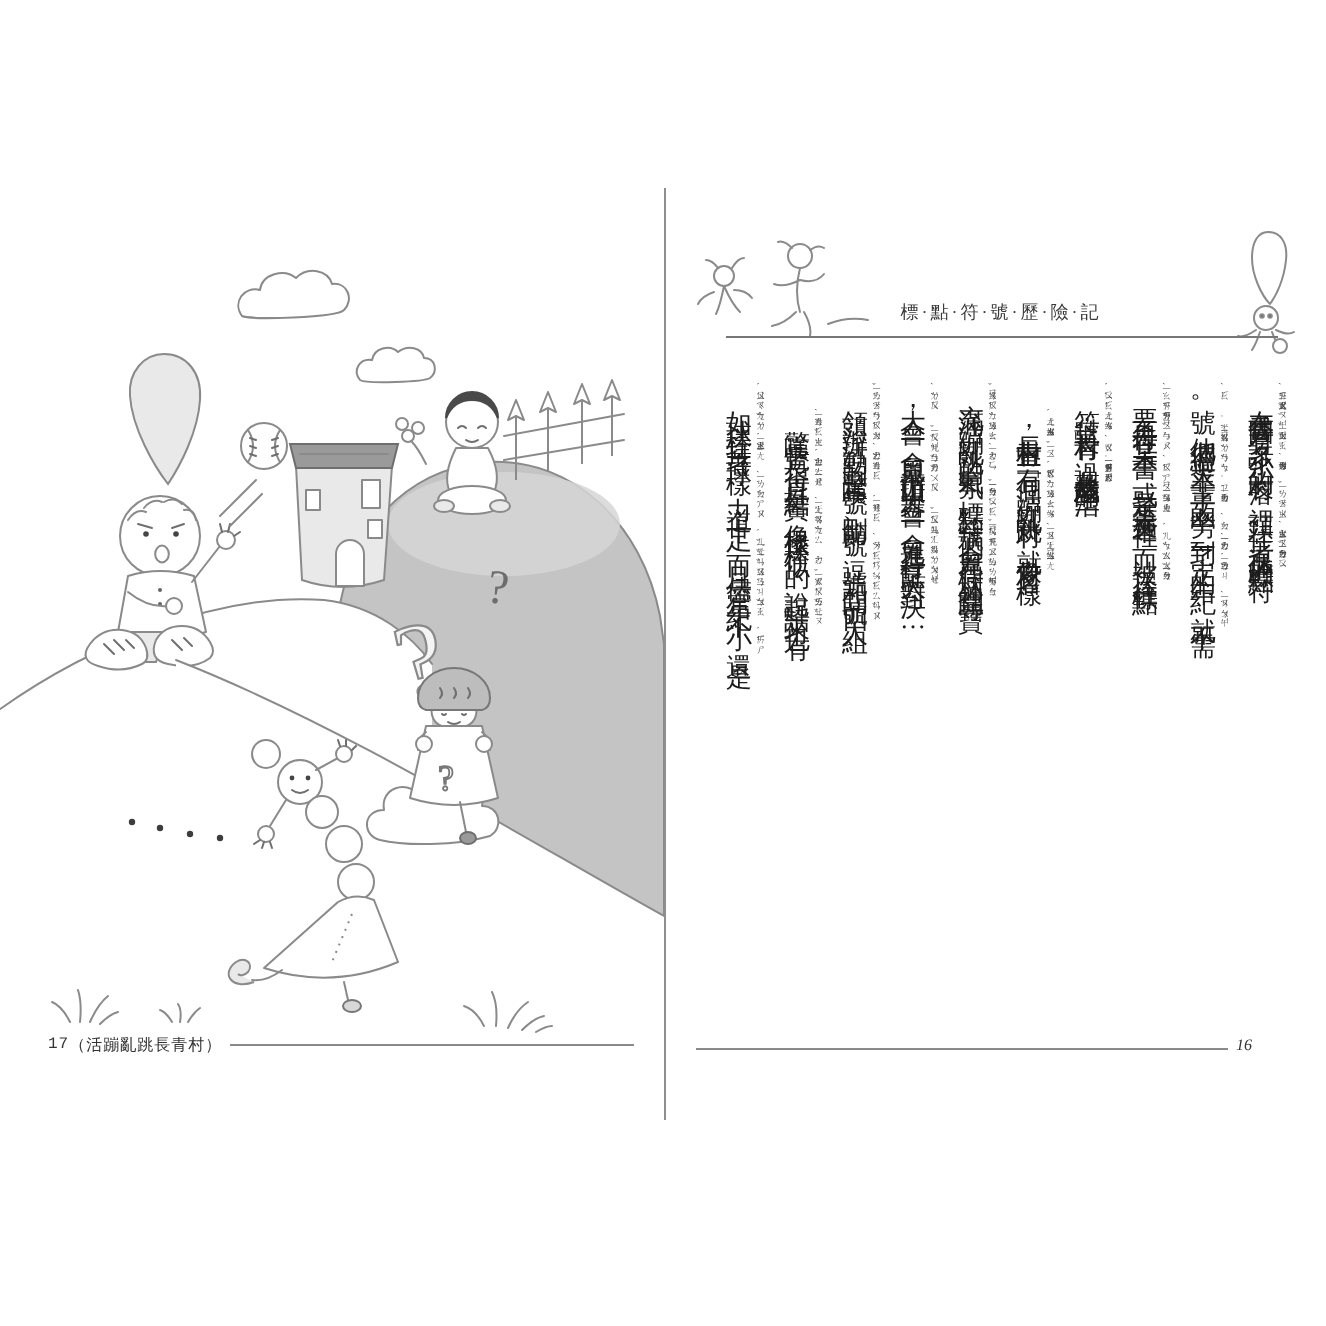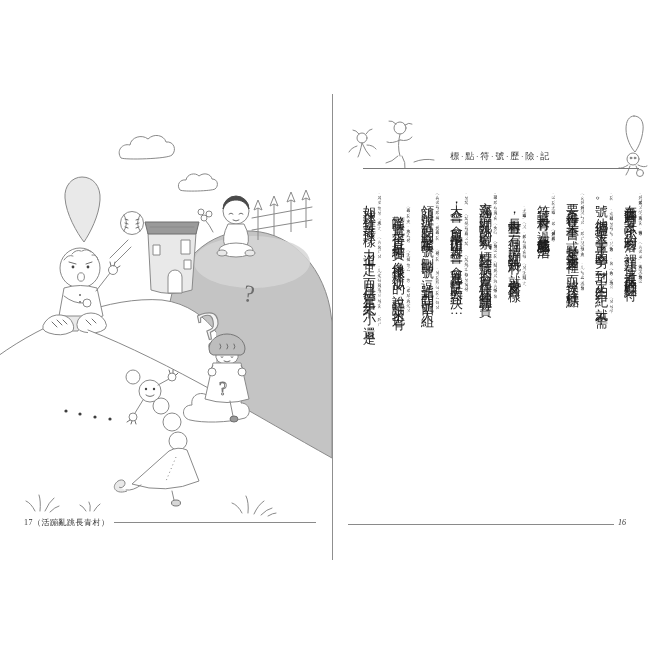--- a/index.html
+++ b/index.html
@@ -6,21 +6,21 @@
     font-family:"Liberation Serif","DejaVu Serif",serif;color:#1f1f1f;}
   .spread{position:relative;width:663px;height:663px;background:#fff;}
 
   
   .gutter{position:absolute;left:332px;top:94px;width:1px;height:466px;background:#8f8f8f;}
 
   
   .page-left{position:absolute;left:0;top:0;width:332px;height:663px;}
   .illus{position:absolute;left:0;top:0;width:332px;height:663px;}
   .footer-left{position:absolute;left:24px;top:517px;width:300px;display:flex;align-items:center;
-    font-size:8px;color:#333;letter-spacing:0.5px;white-space:nowrap;}
+    font-size:8px;color:#333;letter-spacing:0.5px;white-space:nowrap;font-family:Liberation Mono, monospace;}
   .footer-left .rule{display:inline-block;height:1px;background:#8a8a8a;width:202px;margin-left:4px;}
 
   
   .page-right{position:absolute;left:332px;top:0;width:331px;height:663px;}
   .running-title{position:absolute;left:31px;top:150px;width:275px;text-align:center;
     font-size:9px;letter-spacing:1.5px;color:#3a3a3a;}
   .header-rule{position:absolute;left:31px;top:168px;width:276px;height:1px;background:#777;}
   .header-doodles{position:absolute;left:16px;top:116px;width:96px;height:54px;}
   .header-doodle-right{position:absolute;left:272px;top:110px;width:56px;height:68px;}
 

